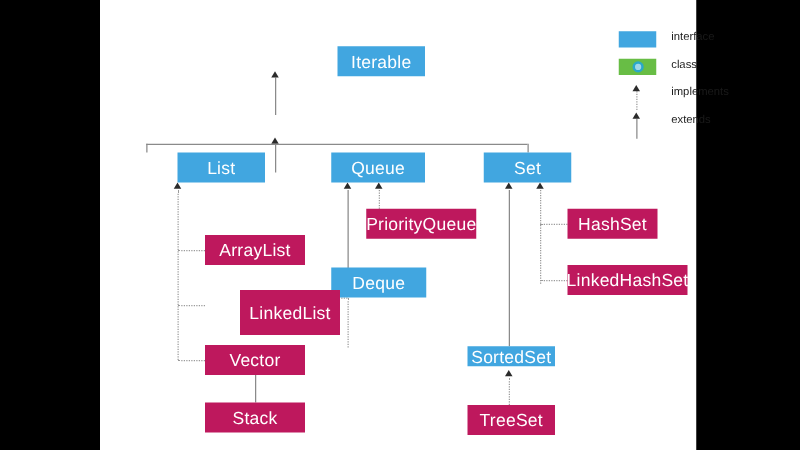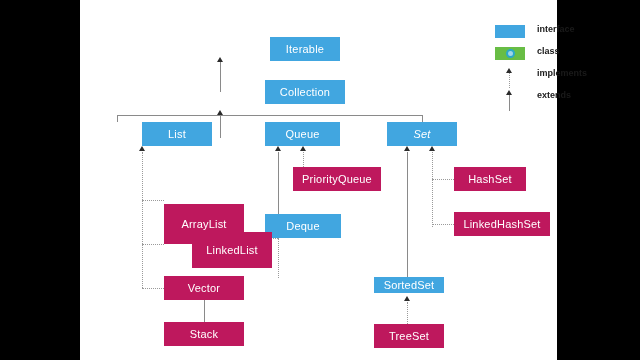--- a/index.html
+++ b/index.html
@@ -1,29 +1,29 @@
 <!DOCTYPE html>
 <html><head>
 <meta charset="utf-8">
 <style>
   html,body{margin:0;padding:0;background:#000;}
   body{width:640px;height:360px;overflow:hidden;font-family:"Liberation Sans",sans-serif;}
   #stage{position:relative;width:640px;height:360px;background:#000;}
   #canvas{position:absolute;left:80px;top:0;width:477px;height:360px;background:#ffffff;}
   .node{position:absolute;box-sizing:border-box;display:flex;align-items:center;justify-content:center;
-        color:#ffffff;font-size:11px;letter-spacing:.2px;white-space:nowrap;text-align:right;}
+        color:#ffffff;font-size:14px;letter-spacing:.2px;white-space:nowrap;text-align:right;}
   .iface{background:#41a6e0;}
   .cls{background:#be185d;}
   .vline{position:absolute;width:1px;background:#8a8a8a;}
   .hline{position:absolute;height:1px;background:#8a8a8a;}
   .vdot{position:absolute;width:0;border-left:1px dotted #9a9a9a;}
   .hdot{position:absolute;height:0;border-top:1px dotted #9a9a9a;}
   .arrowup{position:absolute;width:0;height:0;border-left:3.5px solid transparent;border-right:3.5px solid transparent;border-bottom:5px solid #2b2b2b;}
   #legend{position:absolute;left:415px;top:22px;width:130px;}
-  .lrow{position:relative;height:22px;font-weight:bold;}
+  .lrow{position:relative;height:22px;}
   .swatch{position:absolute;left:0;top:3px;width:30px;height:13px;}
   .sw-iface{background:#41a6e0;}
   .sw-cls{background:#68bd45;}
   .sw-cls .dot{position:absolute;left:11px;top:1.5px;width:9px;height:9px;border-radius:50%;
                border:2px solid #2aa8c8;background:#9fd6e8;box-sizing:border-box;}
   .ltext{position:absolute;left:42px;top:2px;font-size:9px;color:#1a1a1a;}
   .lg-line{position:absolute;left:14px;width:1px;}
   .lg-arrow{position:absolute;left:11px;width:0;height:0;border-left:3.5px solid transparent;border-right:3.5px solid transparent;border-bottom:5px solid #2b2b2b;}
 </style>
 </head>
@@ -68,45 +68,42 @@
     <div class="hdot" style="left:352px;top:179px;width:22px;"></div>
     <div class="hdot" style="left:352px;top:224px;width:22px;"></div>
 
     <div class="vdot" style="left:327px;top:302px;height:22px;"></div>
     <div class="arrowup" style="left:323.5px;top:296px;"></div>
 
     <div class="node iface" style="left:190px;top:37px;width:70px;height:24px;">
       <span>Iterable</span>
     </div>
 
-    <div class="node iface" style="left:185px;top:80px;width:80px;height:24px;">
-      <span>Collection</span>
-    </div>
 
     <div class="node iface" style="left:62px;top:122px;width:70px;height:24px;">
       <span>List</span>
     </div>
 
     <div class="node iface" style="left:185px;top:122px;width:75px;height:24px;">
       <span>Queue</span>
     </div>
 
-    <div class="node iface" style="left:307px;top:122px;width:70px;height:24px;font-style:italic;">
+    <div class="node iface" style="left:307px;top:122px;width:70px;height:24px;">
       <span>Set</span>
     </div>
 
     <div class="node iface" style="left:185px;top:214px;width:76px;height:24px;">
       <span>Deque</span>
     </div>
 
     <div class="node iface" style="left:294px;top:277px;width:70px;height:16px;">
       <span>SortedSet</span>
     </div>
 
-    <div class="node cls" style="left:84px;top:204px;width:80px;height:40px;">
+    <div class="node cls" style="left:84px;top:188px;width:80px;height:24px;">
       <span>ArrayList</span>
     </div>
 
     <div class="node cls" style="left:84px;top:232px;width:80px;height:36px;margin-left:28px;">
       <span>LinkedList</span>
     </div>
 
     <div class="node cls" style="left:84px;top:276px;width:80px;height:24px;">
       <span>Vector</span>
     </div>

